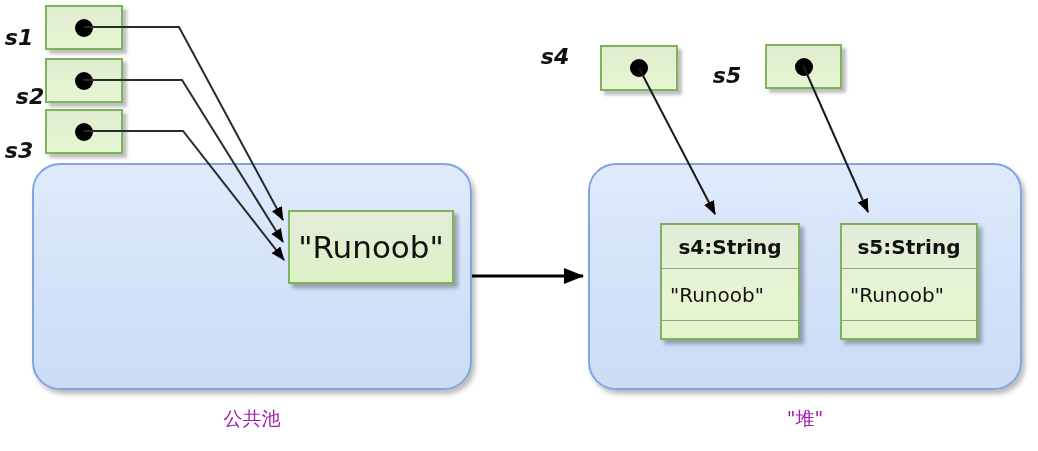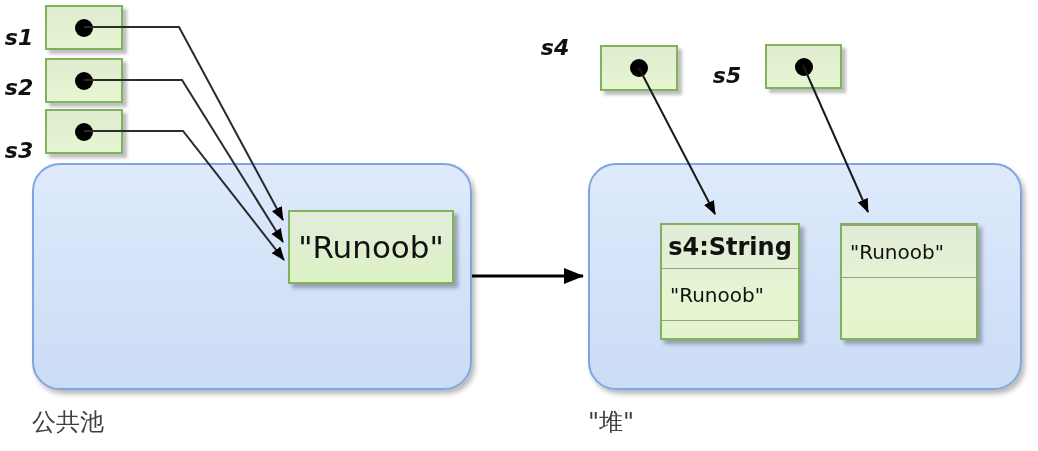--- a/index.html
+++ b/index.html
@@ -86,21 +86,21 @@
     display: flex;
     flex-direction: column;
     color: #111;
   }
   .obj-title {
     height: 43px;
     display: flex;
     align-items: center;
     justify-content: center;
     font-weight: bold;
-    font-size: 24px;
+    font-size: 20px;
     white-space: nowrap;
   }
   .obj-value {
     height: 52px;
     box-sizing: border-box;
     border-top: 1px solid #97a089;
     display: flex;
     align-items: center;
     padding-left: 8px;
     font-size: 20px;
@@ -108,22 +108,23 @@
   }
   .obj-footer {
     flex: 1;
     border-top: 1px solid #97a089;
   }
 
   
   .zone-label {
     position: absolute;
     top: 406px;
-    font-size: 24px;
-    color: #404040;
+    font-size: 19px;
+    color: #a21caf;
+    text-align: center;
     white-space: nowrap;
   }
 
   .arrows-layer {
     position: absolute;
     left: 0;
     top: 0;
     width: 1038px;
     height: 451px;
     pointer-events: none;
@@ -133,31 +134,31 @@
 </head>
 <body>
 
 <div class="canvas">
 
   <div class="ref-label" style="left:0px; top:25px;">s1</div>
   <div class="ref-box" style="left:45px; top:5px;">
     <span class="dot"></span>
   </div>
 
-  <div class="ref-label" style="left:0px; top:75px;">s2</div>
+  <div class="ref-label" style="left:0px; top:84px;padding-left:11px;">s2</div>
   <div class="ref-box" style="left:45px; top:58px;">
     <span class="dot"></span>
   </div>
 
   <div class="ref-label" style="left:0px; top:124px;margin-top:14px;">s3</div>
   <div class="ref-box" style="left:45px; top:109px;">
     <span class="dot"></span>
   </div>
 
-  <div class="ref-label" style="left:536px; top:35px;">s4</div>
+  <div class="ref-label" style="left:536px; top:44px;">s4</div>
   <div class="ref-box" style="left:600px; top:45px; width:78px; height:46px;">
     <span class="dot"></span>
   </div>
 
   <div class="ref-label" style="left:708px; top:63px;">s5</div>
   <div class="ref-box" style="left:765px; top:44px; width:77px; height:45px;">
     <span class="dot"></span>
   </div>
 
   <div class="container-box" style="left:32px; top:163px; width:440px; height:227px;">
@@ -168,20 +169,21 @@
 
   <div class="container-box" style="left:588px; top:163px; width:434px; height:227px;">
 
     <div class="obj-box" style="left:70px;">
       <div class="obj-title">s4:String</div>
       <div class="obj-value">"Runoob"</div>
       <div class="obj-footer"></div>
     </div>
 
     <div class="obj-box" style="left:250px; width:138px;">
+      <div class="obj-title">s5:String</div>
       <div class="obj-value">"Runoob"</div>
       <div class="obj-footer"></div>
     </div>
   </div>
 
   <div class="zone-label" style="left:32px; width:440px;">公共池</div>
   <div class="zone-label" style="left:588px; width:434px;">"堆"</div>
 
   <svg class="arrows-layer" viewBox="0 0 1038 451" xmlns="http://www.w3.org/2000/svg">
     <defs>

